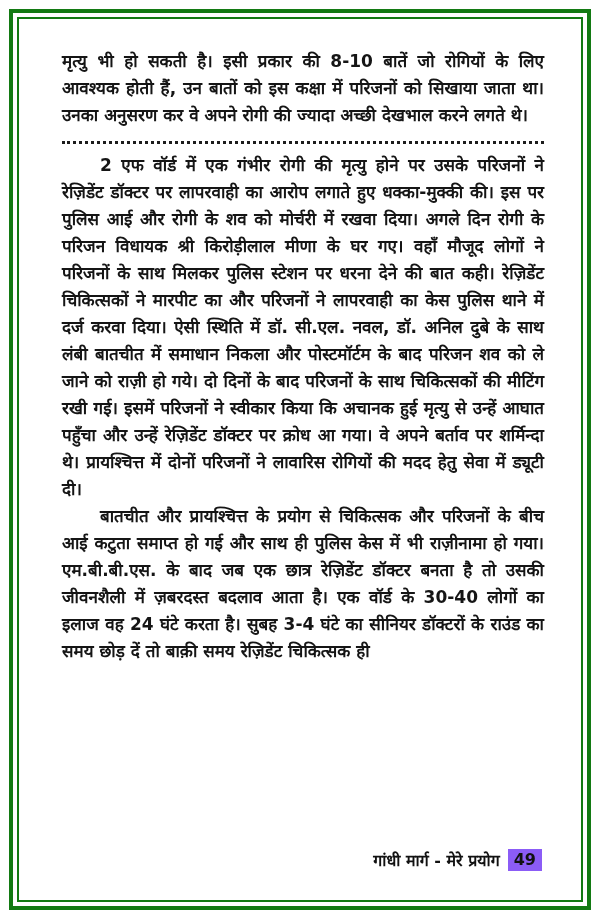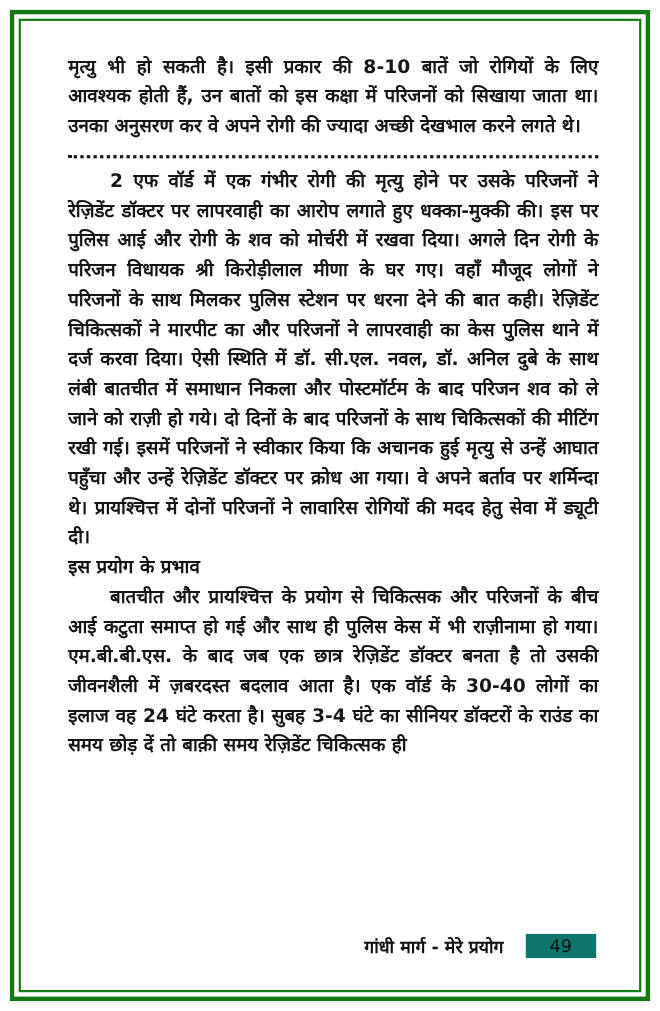--- a/index.html
+++ b/index.html
@@ -63,54 +63,53 @@
     line-height: 27px;
     font-weight: bold;
     color: #111111;
   }
   .footer {
     position: absolute;
     right: 58px;
     bottom: 48px;
     display: flex;
     align-items: center;
-    gap: 20px;
+    gap: 8px;
     font-size: 16px;
     font-weight: bold;
     color: #111111;
   }
   .pagenum-box {
     display: inline-block;
-    background: #0f766e;
+    background: #8b5cf6;
     color: #111111;
-    padding: 0 22px;
+    padding: 0 6px;
     line-height: 22px;
     font-size: 16px;
-    font-weight: normal;
+    font-weight: bold;
   }
 </style>
 </head>
 <body>
 
 <div class="page">
 
   <div class="frame-outer"></div>
   <div class="frame-inner"></div>
 
   <div class="content">
 
     <p class="para">मृत्यु भी हो सकती है। इसी प्रकार की 8-10 बातें जो रोगियों के लिए आवश्यक होती हैं, उन बातों को इस कक्षा में परिजनों को सिखाया जाता था। उनका अनुसरण कर वे अपने रोगी की ज्यादा अच्छी देखभाल करने लगते थे।</p>
 
 
     <div class="dotted-sep"></div>
 
 
     <p class="para indent">2 एफ वॉर्ड में एक गंभीर रोगी की मृत्यु होने पर उसके परिजनों ने रेज़िडेंट डॉक्टर पर लापरवाही का आरोप लगाते हुए धक्का-मुक्की की। इस पर पुलिस आई और रोगी के शव को मोर्चरी में रखवा दिया। अगले दिन रोगी के परिजन विधायक श्री किरोड़ीलाल मीणा के घर गए। वहाँ मौजूद लोगों ने परिजनों के साथ मिलकर पुलिस स्टेशन पर धरना देने की बात कही। रेज़िडेंट चिकित्सकों ने मारपीट का और परिजनों ने लापरवाही का केस पुलिस थाने में दर्ज करवा दिया। ऐसी स्थिति में डॉ. सी.एल. नवल, डॉ. अनिल दुबे के साथ लंबी बातचीत में समाधान निकला और पोस्टमॉर्टम के बाद परिजन शव को ले जाने को राज़ी हो गये। दो दिनों के बाद परिजनों के साथ चिकित्सकों की मीटिंग रखी गई। इसमें परिजनों ने स्वीकार किया कि अचानक हुई मृत्यु से उन्हें आघात पहुँचा और उन्हें रेज़िडेंट डॉक्टर पर क्रोध आ गया। वे अपने बर्ताव पर शर्मिन्दा थे। प्रायश्चित्त में दोनों परिजनों ने लावारिस रोगियों की मदद हेतु सेवा में ड्यूटी दी।</p>
 
-    <h3 class="sub-heading">इस प्रयोग के प्रभाव</h3>
 
     <p class="para indent">बातचीत और प्रायश्चित्त के प्रयोग से चिकित्सक और परिजनों के बीच आई कटुता समाप्त हो गई और साथ ही पुलिस केस में भी राज़ीनामा हो गया। एम.बी.बी.एस. के बाद जब एक छात्र रेज़िडेंट डॉक्टर बनता है तो उसकी जीवनशैली में ज़बरदस्त बदलाव आता है। एक वॉर्ड के 30-40 लोगों का इलाज वह 24 घंटे करता है। सुबह 3-4 घंटे का सीनियर डॉक्टरों के राउंड का समय छोड़ दें तो बाक़ी समय रेज़िडेंट चिकित्सक ही</p>
 
   </div>
 
   <div class="footer">
     <span>गांधी मार्ग - मेरे प्रयोग</span>
     <span class="pagenum-box">49</span>
   </div>
 

